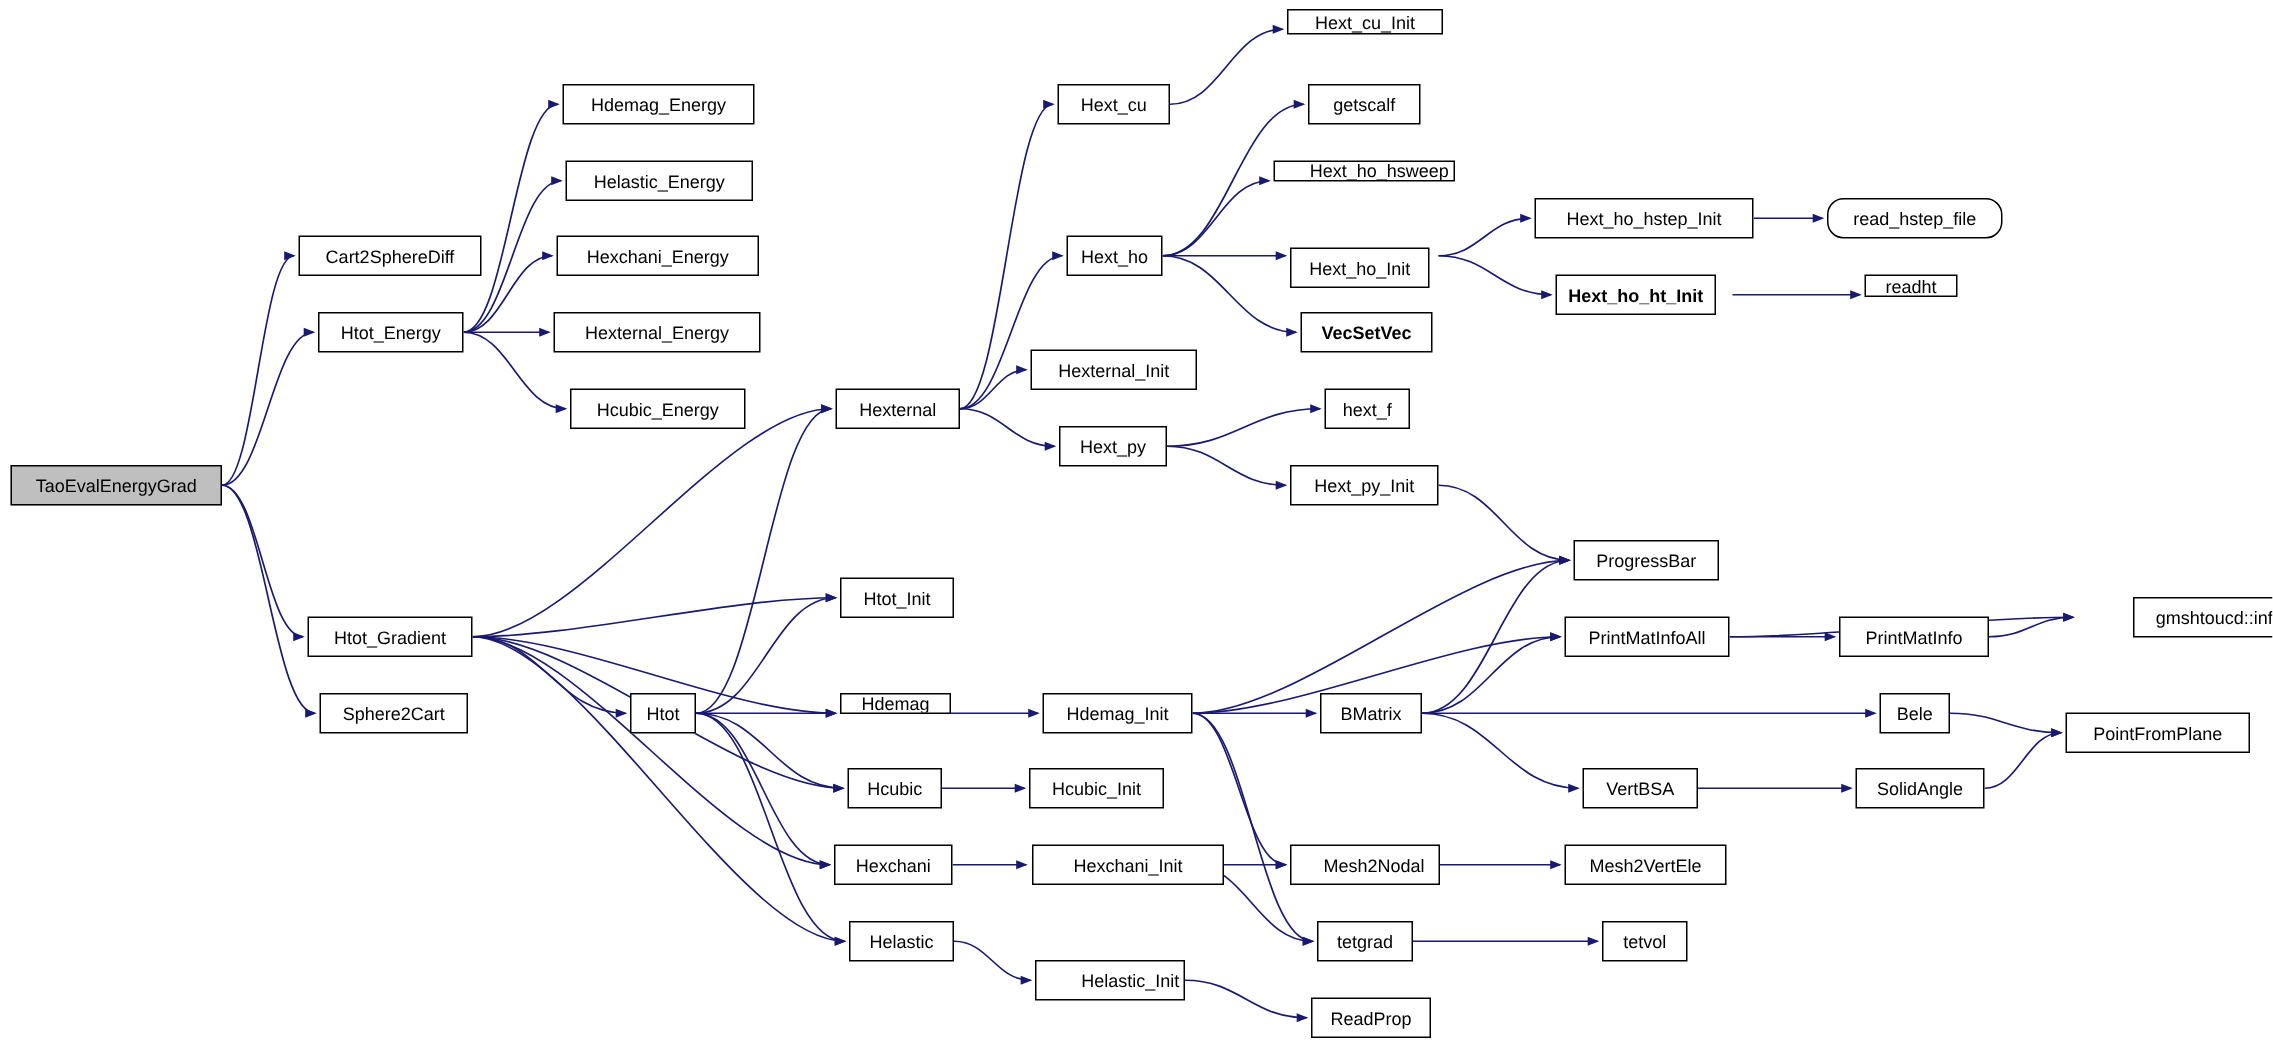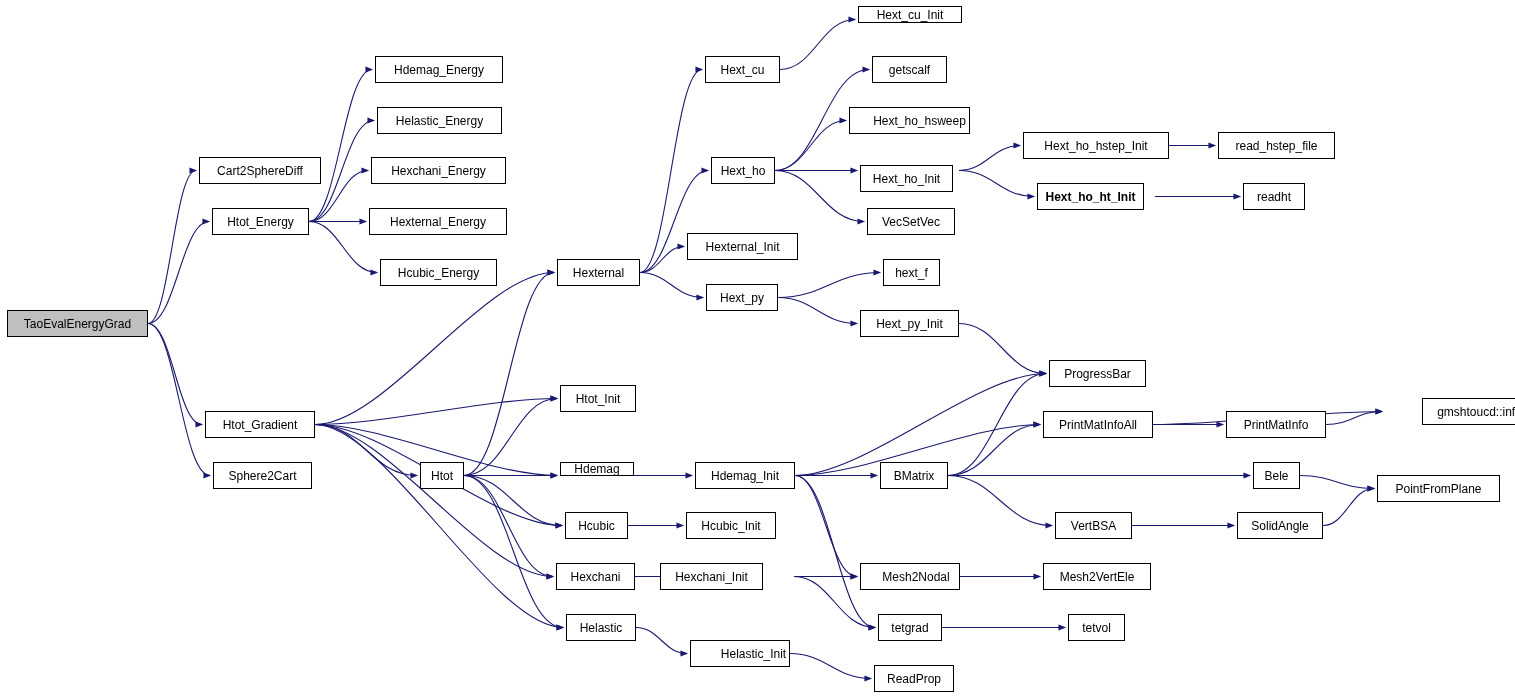--- a/index.html
+++ b/index.html
@@ -115,49 +115,49 @@
       <div class="node" style="left: 377px; top: 107px; width: 125px; height: 27px;">Helastic_Energy</div>
       <div class="node" style="left: 371px; top: 157px; width: 135px; height: 27px;">Hexchani_Energy</div>
       <div class="node" style="left: 369px; top: 208px; width: 138px; height: 27px;">Hexternal_Energy</div>
       <div class="node" style="left: 380px; top: 259px; width: 117px; height: 27px;">Hcubic_Energy</div>
       <div class="node" style="left: 205px; top: 411px; width: 110px; height: 27px;">Htot_Gradient</div>
       <div class="node" style="left: 213px; top: 462px; width: 99px; height: 27px;">Sphere2Cart</div>
       <div class="node" style="left: 557px; top: 259px; width: 83px; height: 27px;">Hexternal</div>
       <div class="node" style="left: 705px; top: 56px; width: 75px; height: 27px;">Hext_cu</div>
       <div class="node" style="left: 858px; top: 6px; width: 104px; height: 17px;">Hext_cu_Init</div>
       <div class="node" style="left: 872px; top: 56px; width: 75px; height: 27px;">getscalf</div>
-      <div class="node" style="left: 849px; top: 107px; width: 121px; height: 27px; padding-left: 20px;">Hext_ho_hsweep</div>
+      <div class="node" style="left: 849px; top: 107px; width: 121px; height: 14px; padding-left: 20px;">Hext_ho_hsweep</div>
       <div class="node" style="left: 711px; top: 157px; width: 64px; height: 27px;">Hext_ho</div>
       <div class="node" style="left: 860px; top: 165px; width: 93px; height: 27px;">Hext_ho_Init</div>
       <div class="node" style="left: 1023px; top: 132px; width: 146px; height: 27px;">Hext_ho_hstep_Init</div>
-      <div class="node" style="left: 1218px; top: 132px; width: 117px; height: 27px;">read_hstep_file</div>
+      <div class="node" style="left: 1218px; top: 132px; width: 117px; height: 27px; border-radius: 11px;">read_hstep_file</div>
       <div class="node" style="left: 1037px; top: 183px; width: 107px; height: 27px; font-weight: bold;">Hext_ho_ht_Init</div>
-      <div class="node" style="left: 1243px; top: 183px; width: 62px; height: 27px; text-align: right;">readht</div>
-      <div class="node" style="left: 867px; top: 208px; width: 88px; height: 27px;">VecSetVec</div>
+      <div class="node" style="left: 1243px; top: 183px; width: 62px; height: 15px; text-align: right;">readht</div>
+      <div class="node" style="left: 867px; top: 208px; width: 88px; height: 27px; font-weight: bold;">VecSetVec</div>
       <div class="node" style="left: 687px; top: 233px; width: 111px; height: 27px;">Hexternal_Init</div>
       <div class="node" style="left: 706px; top: 284px; width: 72px; height: 27px;">Hext_py</div>
       <div class="node" style="left: 883px; top: 259px; width: 57px; height: 27px;">hext_f</div>
       <div class="node" style="left: 860px; top: 310px; width: 99px; height: 27px;">Hext_py_Init</div>
       <div class="node" style="left: 1049px; top: 360px; width: 97px; height: 27px;">ProgressBar</div>
       <div class="node" style="left: 560px; top: 385px; width: 76px; height: 27px;">Htot_Init</div>
       <div class="node" style="left: 420px; top: 462px; width: 44px; height: 27px;">Htot</div>
       <div class="node" style="left: 560px; top: 462px; width: 74px; height: 14px;">Hdemag</div>
       <div class="node" style="left: 695px; top: 462px; width: 100px; height: 27px;">Hdemag_Init</div>
       <div class="node" style="left: 880px; top: 462px; width: 68px; height: 27px;">BMatrix</div>
       <div class="node" style="left: 1043px; top: 411px; width: 110px; height: 27px;">PrintMatInfoAll</div>
       <div class="node" style="left: 1226px; top: 411px; width: 100px; height: 27px;">PrintMatInfo</div>
       <div class="node" style="left: 1385px; top: 398px; width: 115px; height: 27px; margin-left: 37px;">gmshtoucd::info</div>
       <div class="node" style="left: 1253px; top: 462px; width: 47px; height: 27px;">Bele</div>
       <div class="node" style="left: 1377px; top: 475px; width: 123px; height: 27px;">PointFromPlane</div>
       <div class="node" style="left: 1055px; top: 512px; width: 77px; height: 27px;">VertBSA</div>
       <div class="node" style="left: 1237px; top: 512px; width: 86px; height: 27px;">SolidAngle</div>
       <div class="node" style="left: 565px; top: 512px; width: 63px; height: 27px;">Hcubic</div>
       <div class="node" style="left: 686px; top: 512px; width: 90px; height: 27px;">Hcubic_Init</div>
       <div class="node" style="left: 556px; top: 563px; width: 79px; height: 27px;">Hexchani</div>
-      <div class="node" style="left: 660px; top: 563px; width: 103px; height: 27px;">Hexchani_Init</div>
+      <div class="node" style="left: 688px; top: 563px; width: 128px; height: 27px;">Hexchani_Init</div>
       <div class="node" style="left: 860px; top: 563px; width: 100px; height: 27px; padding-left: 12px;">Mesh2Nodal</div>
       <div class="node" style="left: 1043px; top: 563px; width: 108px; height: 27px;">Mesh2VertEle</div>
       <div class="node" style="left: 878px; top: 614px; width: 64px; height: 27px;">tetgrad</div>
       <div class="node" style="left: 1068px; top: 614px; width: 57px; height: 27px;">tetvol</div>
       <div class="node" style="left: 566px; top: 614px; width: 70px; height: 27px;">Helastic</div>
       <div class="node" style="left: 690px; top: 640px; width: 100px; height: 27px; padding-left: 27px;">Helastic_Init</div>
       <div class="node" style="left: 874px; top: 665px; width: 80px; height: 27px;">ReadProp</div>
     </div>
 </div>
 

